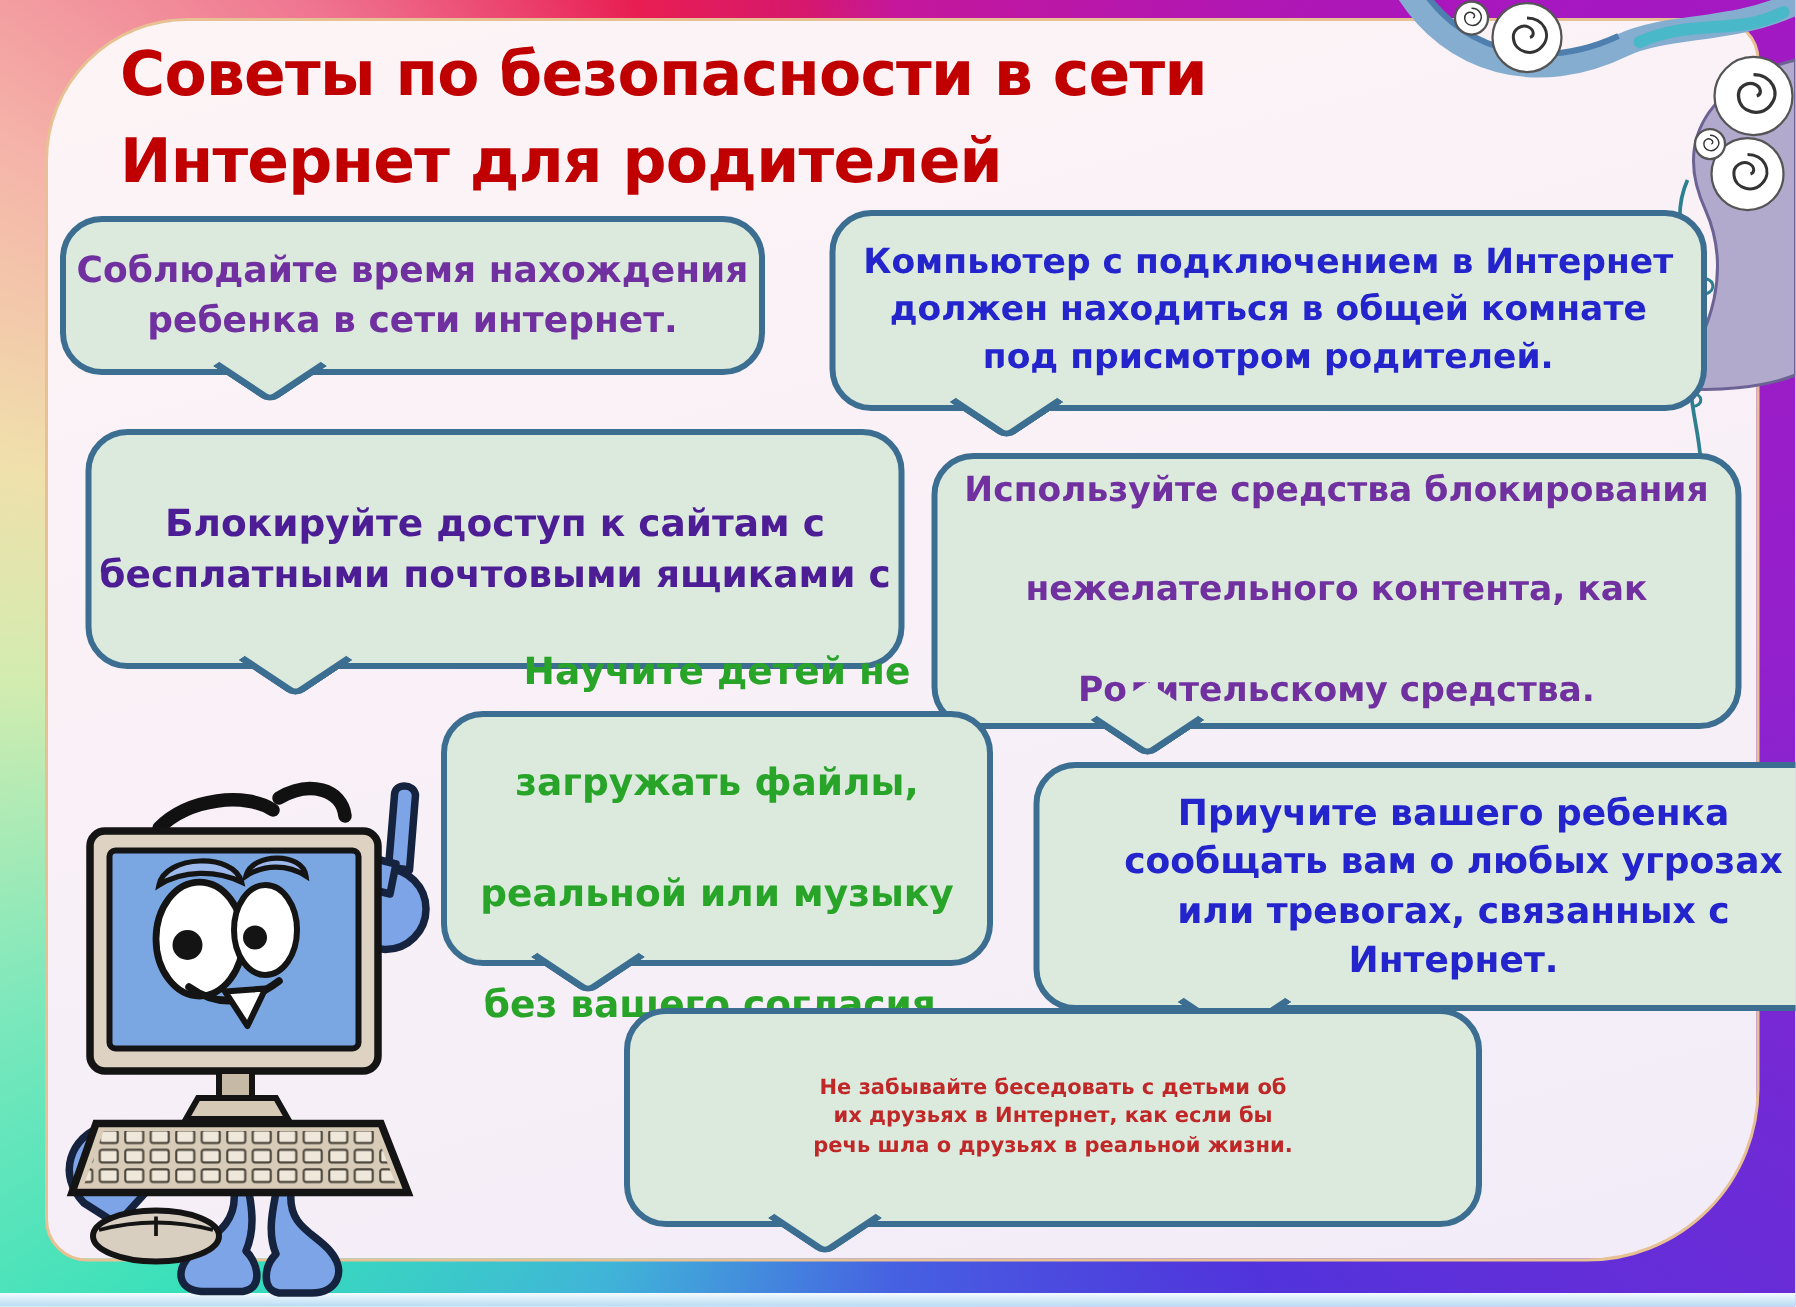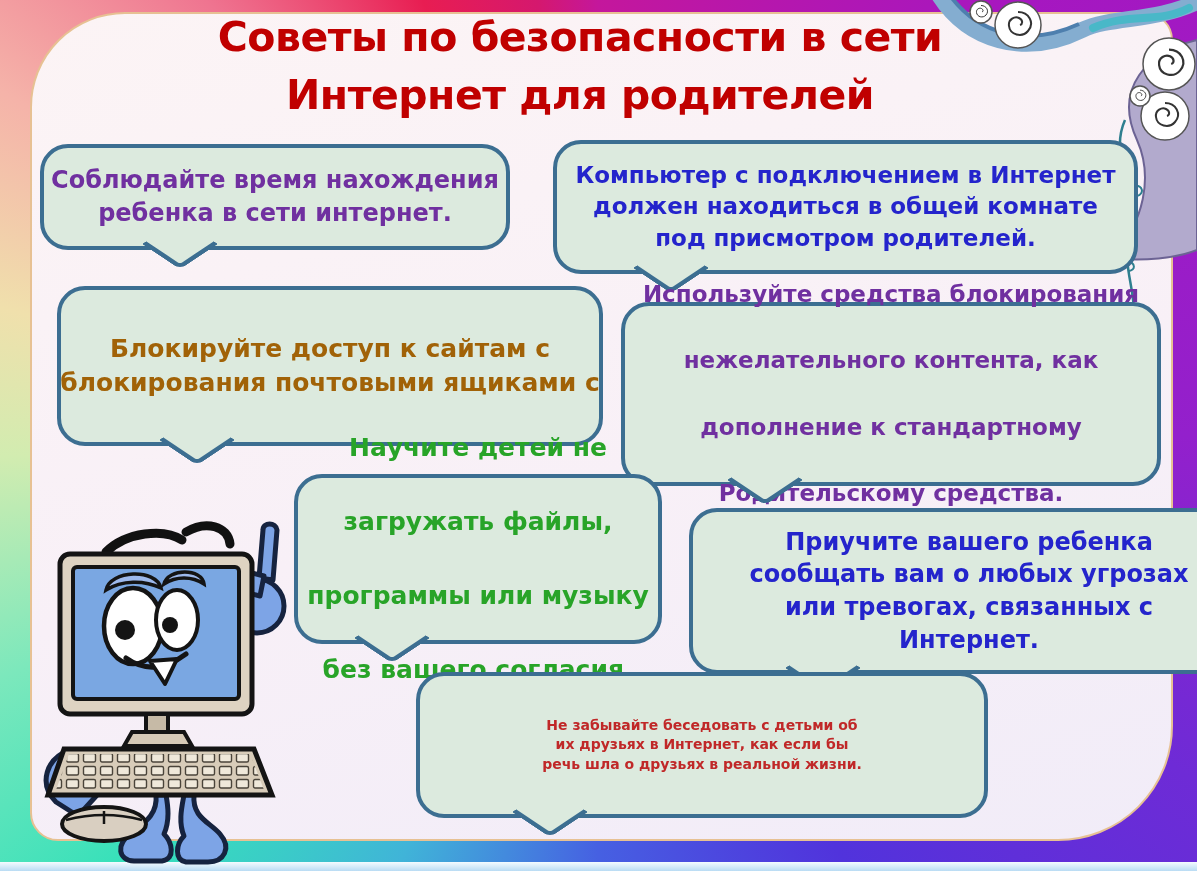--- a/index.html
+++ b/index.html
@@ -21,22 +21,22 @@
     background:linear-gradient(180deg,#f4fbff,#b9dcf4);
   }
   
   .card{
     position:absolute; left:30px; top:12px; right:24px; bottom:30px;
     border-radius:95px 28px 115px 28px;
     background:linear-gradient(165deg,#fcf4f5 0%,#f8f0f7 55%,#f1ecf8 100%);
     border:2px solid #e7c193;
   }
   .title{
-    position:absolute; left:80px; right:117px; top:8px; margin:0;
-    text-align:center; font-size:41px; line-height:58px; letter-spacing:-0.5px;
+    position:absolute; left:80px; right:117px; top:20px; margin:0;
+    text-align:left; font-size:41px; line-height:58px; letter-spacing:-0.5px;
   }
   
   .bubble{
     position:absolute; box-sizing:border-box;
     background:#DCEADE; border:4px solid #3C6E91; border-radius:28px;
     display:flex; flex-direction:column; align-items:center; justify-content:center;
     text-align:center; line-height:1.36;
   }
   .bubble .ln{white-space:nowrap;}
   .tail{
@@ -103,39 +103,38 @@
     <div class="ln">ребенка в сети интернет.</div>
   </div>
 
   <div class="bubble b2" style="color: rgb(36, 36, 204);">
     <div class="tail"></div>
     <div class="ln">Компьютер с подключением в Интернет</div>
     <div class="ln">должен находиться в общей комнате</div>
     <div class="ln">под присмотром родителей.</div>
   </div>
 
-  <div class="bubble b3" style="color: #a16207;">
+  <div class="bubble b3" style="color: #4c1d95;">
     <div class="tail"></div>
     <div class="ln">Блокируйте доступ к сайтам с</div>
-    <div class="ln">блокирования почтовыми ящиками с</div>
+    <div class="ln">бесплатными почтовыми ящиками с</div>
   </div>
 
   <div class="bubble b4" style="color: rgb(112, 48, 160);">
     <div class="tail"></div>
     <div class="ln">Используйте средства блокирования</div>
     <div class="ln">нежелательного контента, как</div>
-    <div class="ln">дополнение к стандартному</div>
     <div class="ln">Родительскому средства.</div>
   </div>
 
   <div class="bubble b5" style="color: rgb(40, 164, 40);">
     <div class="tail"></div>
     <div class="ln">Научите детей не</div>
     <div class="ln">загружать файлы,</div>
-    <div class="ln">программы или музыку</div>
+    <div class="ln">реальной или музыку</div>
     <div class="ln">без вашего согласия.</div>
   </div>
 
   <div class="bubble b6" style="color: rgb(36, 36, 204);">
     <div class="tail"></div>
     <div class="ln">Приучите вашего ребенка</div>
     <div class="ln">сообщать вам о любых угрозах</div>
     <div class="ln">или тревогах, связанных с</div>
     <div class="ln">Интернет.</div>
   </div>

